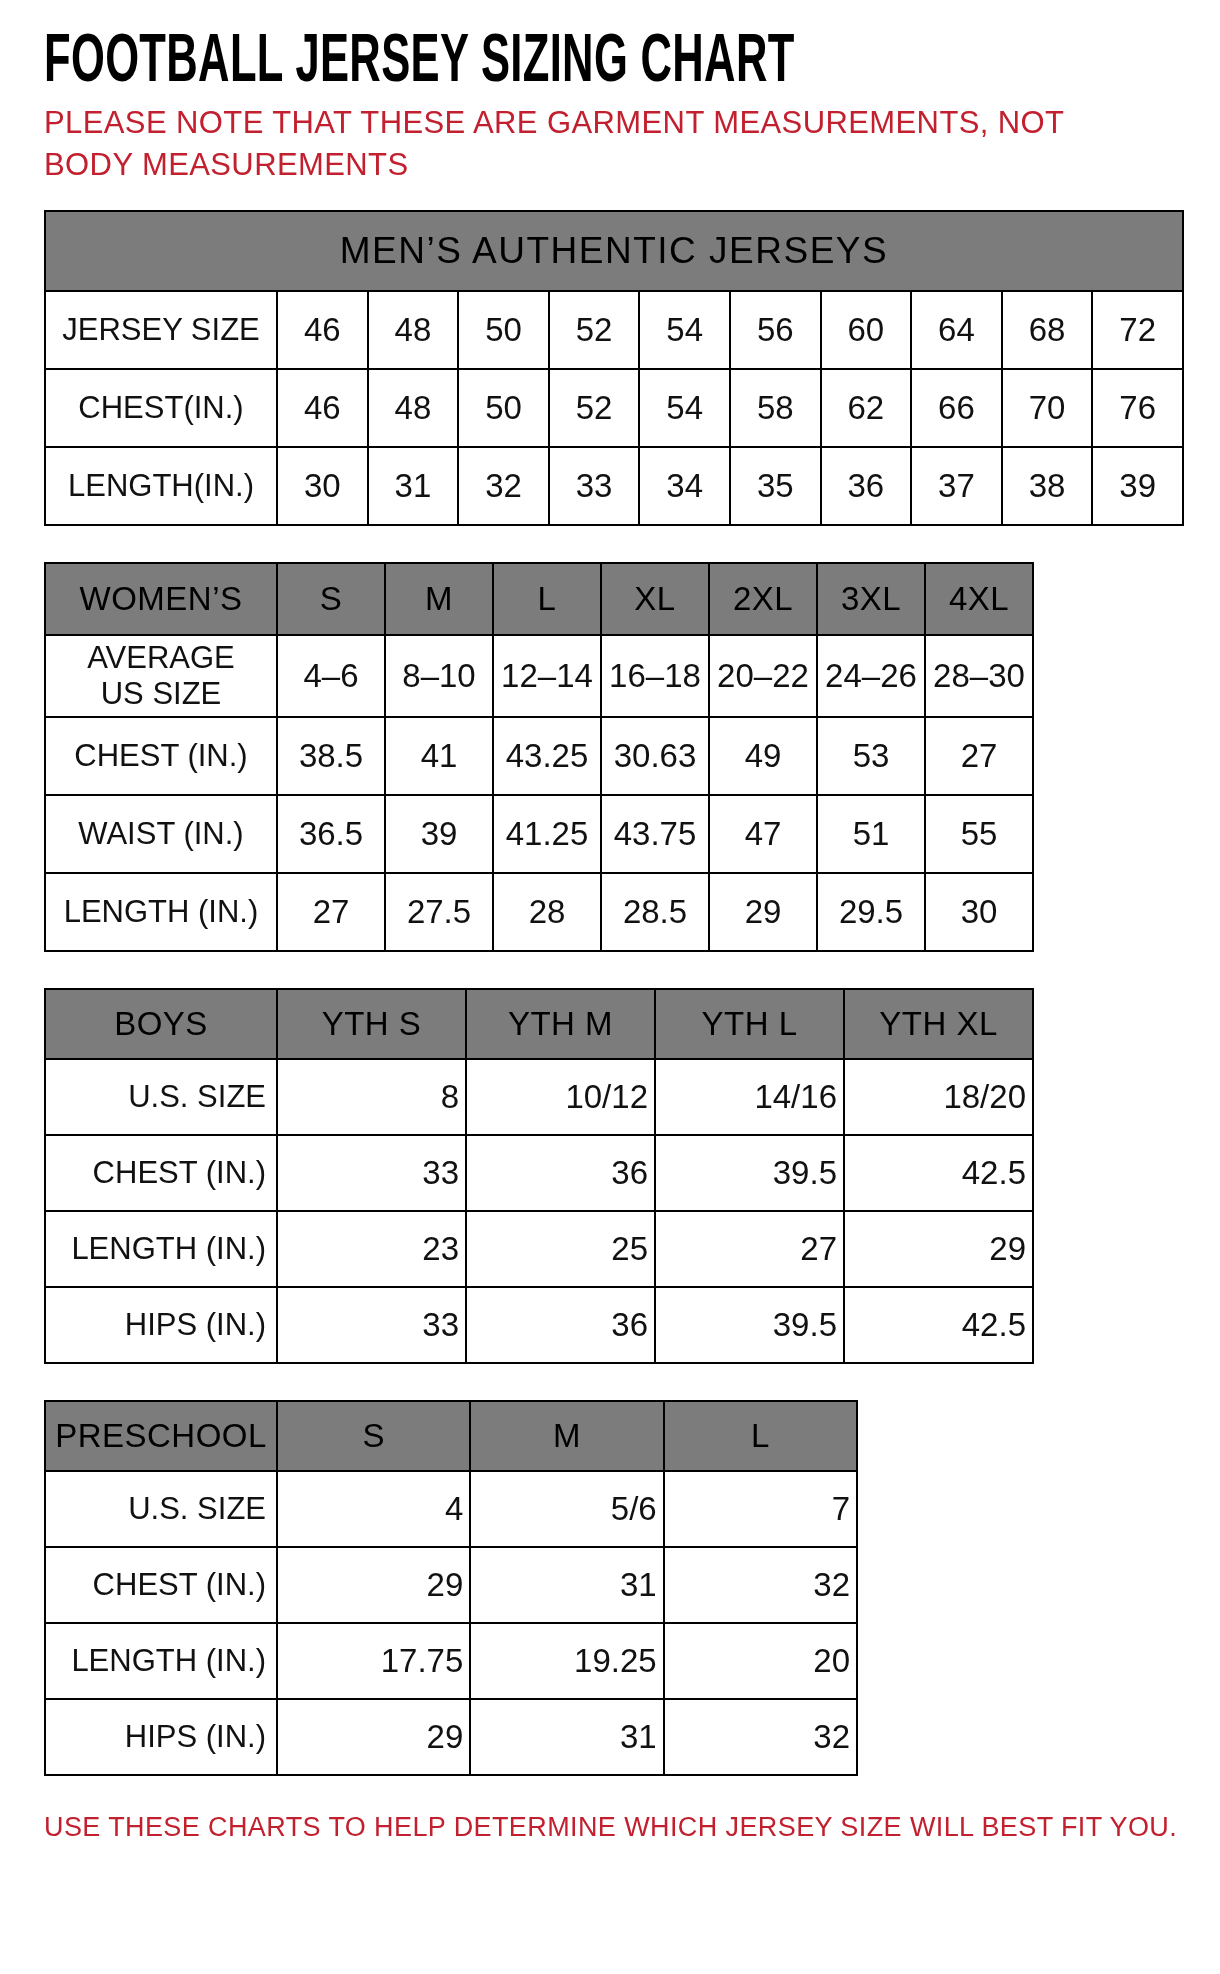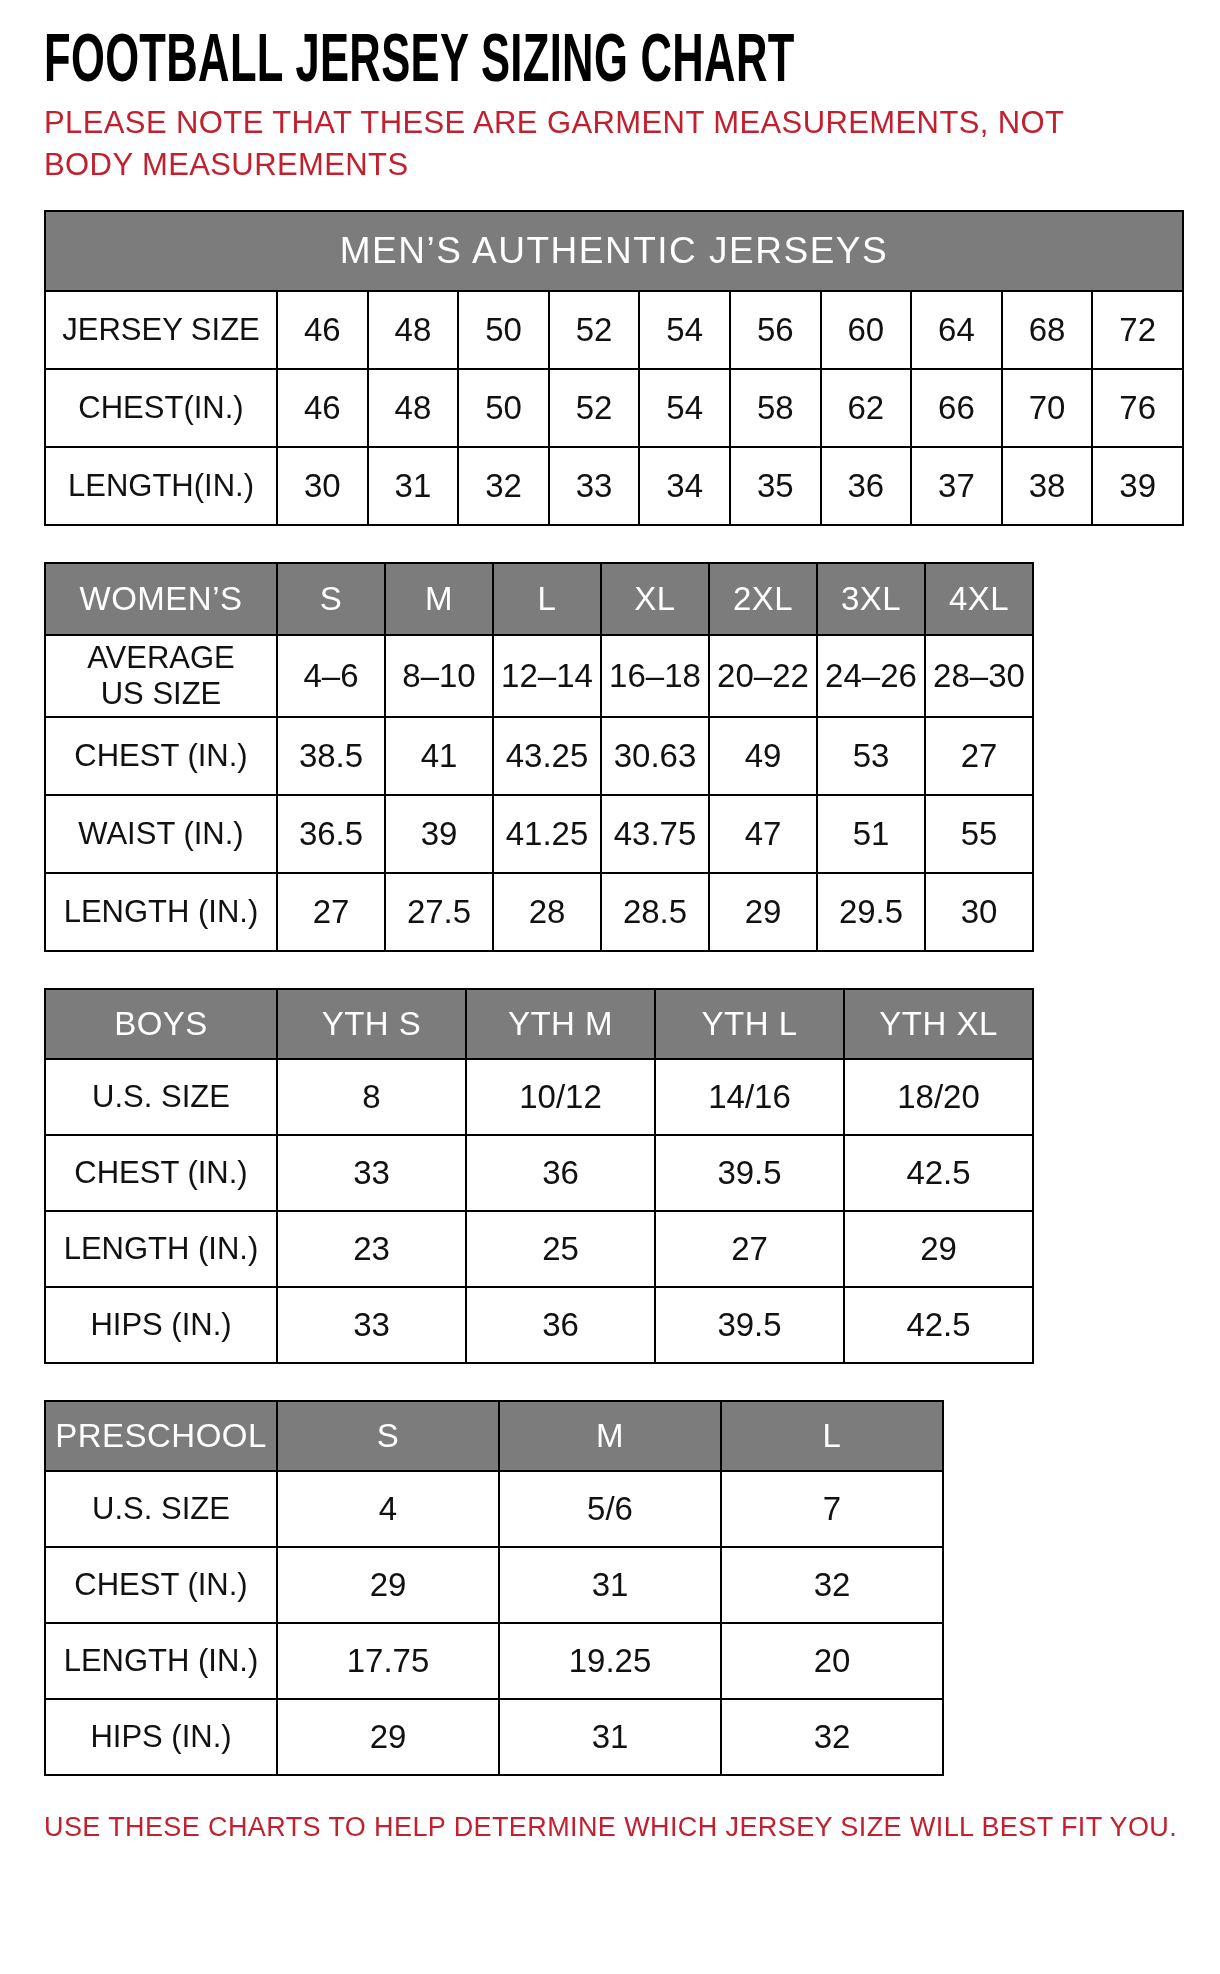--- a/index.html
+++ b/index.html
@@ -32,32 +32,32 @@
     width: 1110px;
     letter-spacing: 0.4px;
   }
   table.size-table {
     border-collapse: collapse;
     table-layout: fixed;
     margin-top: 36px;
   }
   table.mens { width: 1140px; margin-top: 24px; }
   table.womens, table.boys { width: 990px; }
-  table.preschool { width: 900px; }
+  table.preschool { width: 814px; }
   col.label-col { width: 232px; }
 
   .size-table th, .size-table td {
     border: 2px solid #000;
     text-align: center;
     vertical-align: middle;
     font-weight: 400;
   }
   .size-table th {
     background: var(--header-bg, #7c7c7c);
-    color: #ffffff;
+    color: #000000;
     font-size: 33px;
     height: 72px;
     padding: 4px 6px;
     letter-spacing: 0.5px;
   }
   .size-table th.title-cell {
     font-size: 37px;
     height: 80px;
     letter-spacing: 1.5px;
   }
@@ -65,21 +65,21 @@
     font-size: 33px;
     color: #111;
     height: 78px;
     padding: 4px 6px;
   }
   .size-table td.label-cell {
     font-size: 31px;
     padding: 4px 10px;
     white-space: pre-line;
   }
-  .boys td, .preschool td { height: 76px; }
+  .boys td, .preschool td { height: 76px; text-align: right; }
   .boys th, .preschool th { height: 70px; }
 
   .footer-note {
     color: var(--accent, #c2202f);
     font-size: 27px;
     margin-top: 36px;
     letter-spacing: 0.4px;
     white-space: nowrap;
     font-weight: 400;
   }

